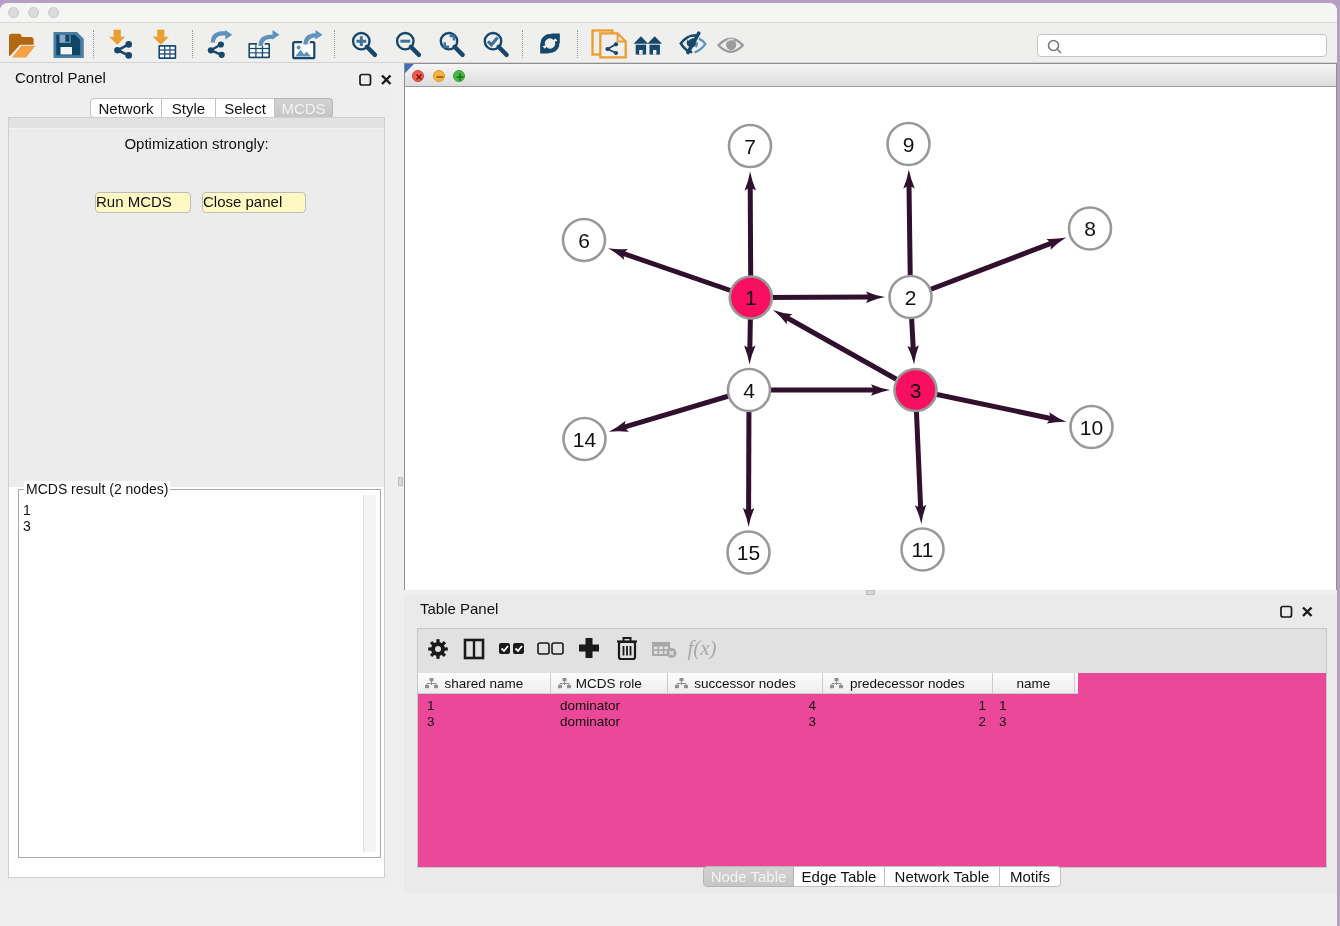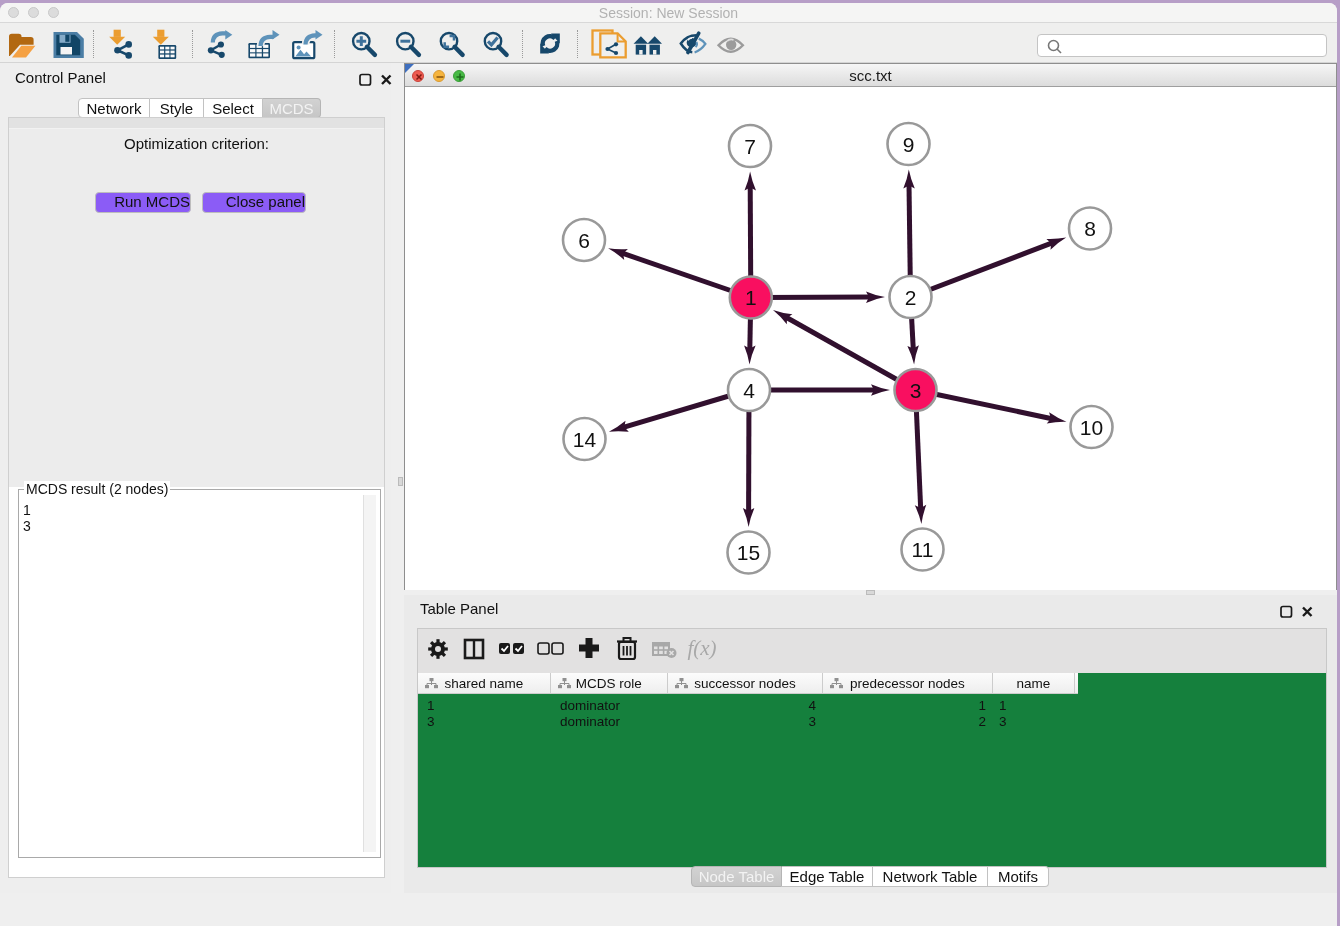--- a/index.html
+++ b/index.html
@@ -23,31 +23,31 @@
 .sep { position:absolute; top:7px; height:28px; width:0;
   border-left:1px dotted #9a9a9a; }
 #search { position:absolute; left:1037px; top:11px; width:290px; height:23px;
   background:#fff; border:1px solid #c4c4c4; border-radius:4px; }
 
 #cpanel { position:absolute; left:0; top:60px; width:391px; height:830px; background:#eeeeee; }
 #cpanel .hdr { position:absolute; left:15px; top:6px; font-size:15px; color:#111; }
 #ctabs { position:absolute; left:78px; top:35px; height:20px; display:flex; font-size:15px; }
 .tab { border:1px solid #c2c2c2; background:#fff; color:#111;
   display:flex; align-items:center; justify-content:center; border-left:none; }
-.tab.first { border-left:1px solid #c2c2c2; border-radius:4px 0 0 4px; }
+.tab.first { border-left:1px solid #c2c2c2; border-radius:4px 0 0 4px;margin-left:12px; }
 .tab.last { border-radius:0 4px 4px 0; }
 .tab.sel { background:linear-gradient(#d2d2d2,#c6c6c6); color:#f3f3f3; border-color:#b5b5b5; }
 #cbody { position:absolute; left:8px; top:54px; width:377px; height:761px;
   background:#ececec; border:1px solid #cfcfcf; }
 #optlabel { position:absolute; top:17px; width:100%; text-align:center; font-size:15px; color:#111; }
 #optsel { position:absolute; left:35px; top:40px; width:311px; height:21px; background:#fff;
   border:1px solid #bdbdbd; border-radius:4px; font-size:14.5px; color:#111; }
 #optsel .txt { position:absolute; left:13px; top:2px; }
-.btn { position:absolute; top:74px; height:21px; background:#8b5cf6; border:1px solid #bdbdbd;
-  border-radius:4px; font-size:15px; color:#111; text-align:right; line-height:18px; }
+.btn { position:absolute; top:74px; height:21px; background:#fef9c3; border:1px solid #bdbdbd;
+  border-radius:4px; font-size:15px; color:#111; text-align:left; line-height:18px; }
 #mcdsbox { position:absolute; left:0px; top:369px; width:375px; height:390px; background:#fff; }
 #fieldset { position:absolute; left:9px; top:2px; width:363px; height:369px;
   border:1px solid #a9a9a9; }
 #fieldset legend { position:absolute; left:5px; top:-9px; background:#fff;
   font-size:14px; color:#111; padding:0 2px; }
 #mcdstext { position:absolute; left:4px; top:12px; font-size:14px; color:#111; line-height:16px; }
 #mcdsscroll { position:absolute; right:4px; top:5px; width:13px; height:357px; background:#f4f4f4; border-left:1px solid #e0e0e0;}
 
 #netframe { position:absolute; left:404px; top:60px; width:933px; height:527px;
   background:#fff; border:1px solid #8e8e8e; border-bottom:none; }
@@ -56,21 +56,21 @@
 #nettitle .title { position:absolute; width:100%; text-align:center; top:3px;
   font-size:15px; color:#1a1a1a; }
 .mac { position:absolute; top:6px; width:12px; height:12px; border-radius:50%; }
 #netcanvas { position:absolute; left:0; top:23px; }
 
 #tpanel { position:absolute; left:404px; top:592px; width:933px; height:298px; background:#eaeaea; }
 #tpanel .hdr { position:absolute; left:16px; top:5px; font-size:15px; color:#111; }
 #tbox { position:absolute; left:13px; top:33px; width:910px; height:240px;
   background:#e2e1e1; border:1px solid #c8c8c8; }
 #ttoolbar { position:absolute; left:0; top:0; width:100%; height:44px; }
-#ttable { position:absolute; left:0; top:44px; width:908px; height:194px; background:#15803d; }
+#ttable { position:absolute; left:0; top:44px; width:908px; height:194px; background:#ec4899; }
 #thead { position:absolute; left:0; top:0; width:660px; height:21px;
   background:linear-gradient(#fcfcfc,#eee); border-bottom:1px solid #ccc; }
 .th { position:absolute; top:0; height:21px; border-right:1px solid #ccc;
   font-size:13.5px; color:#111; text-align:center; line-height:21px; }
 .th svg { position:absolute; left:7px; top:5px; }
 .td { position:absolute; font-size:13.5px; color:#111; }
 #btabs { position:absolute; left:287px; top:271px; height:21px; display:flex; font-size:15px; }
 
 #statusbar { position:absolute; left:0; top:890px; width:100%; height:33px;
   background:#efefef; border-top:1px solid #cdcdcd; }
@@ -79,21 +79,20 @@
 #membtn { position:absolute; right:10px; top:7px; width:73px; height:23px;
   background:#f6f6f6; border:1px solid #b0b0b0; font-size:13px; color:#111; }
 </style>
 </head>
 <body>
 <div id="win">
   <div id="titlebar">
     <div class="tl t1"></div>
       <div class="tl t2"></div>
       <div class="tl t3"></div>
-    <div class="title">Session: New Session</div>
   </div>
   <div id="toolbar">
     <div class="sep" style="left:93px"></div>
     <div class="sep" style="left:192px"></div>
     <div class="sep" style="left:334px"></div>
     <div class="sep" style="left:522px"></div>
     <div class="sep" style="left:577px"></div>
     <div id="tbicons">
         <svg style="position:absolute;left:0;top:0" width="780" height="43" viewBox="0 0 780 43">
           <g transform="translate(0,-23)">
@@ -206,21 +205,21 @@
         <path d="M23,2.5 L31.5,11 M31.5,2.5 L23,11" stroke="#1a1a1a" stroke-width="2.4"></path>
       </svg>
     <div id="ctabs">
       <div class="tab first" style="width:72px">Network</div>
       <div class="tab" style="width:54px">Style</div>
       <div class="tab" style="width:59px">Select</div>
       <div class="tab last sel" style="width:58px">MCDS</div>
     </div>
     <div id="cbody">
       <div style="position:absolute;left:0;top:0;width:100%;height:11px;background:#e2e2e2;border-bottom:1px solid #f2f2f2"></div>
-      <div id="optlabel">Optimization criterion:</div>
+      <div id="optlabel">Optimization strongly:</div>
       <div class="btn" style="left:86px;width:96px">Run MCDS</div>
       <div class="btn" style="left:193px;width:104px">Close panel</div>
       <div id="mcdsbox">
         <div id="fieldset">
           <legend>MCDS result (2 nodes)</legend>
           <div id="mcdstext">1<br>3</div>
           <div id="mcdsscroll"></div>
         </div>
       </div>
     </div>
@@ -238,21 +237,20 @@
       <div class="mac" style="left:27.5px;background:#f6b43d;border:1px solid #d99b33">
           <svg width="12" height="12" viewBox="0 0 12 12" style="position:absolute;left:0;top:0">
             <path d="M2.5,6 h7" stroke="#925d12" stroke-width="1.7"></path>
           </svg>
         </div>
       <div class="mac" style="left:48px;background:#47ba45;border:1px solid #3b9e3a">
           <svg width="12" height="12" viewBox="0 0 12 12" style="position:absolute;left:0;top:0">
             <path d="M2.5,6 h7 M6,2.5 v7" stroke="#1e6c1d" stroke-width="1.6"></path>
           </svg>
         </div>
-      <div class="title">scc.txt</div>
     </div>
     <svg id="netcanvas" width="931" height="501" viewBox="0 0 931 501">
 <line x1="345.8" y1="210.5" x2="345.2" y2="99.5" stroke="#31102e" stroke-width="5"></line>
 <path d="M345.1,84.5 Q346.9,94.0 351.0,103.5 L345.2,100.5 L339.5,103.5 Q343.5,94.0 345.1,84.5 z" fill="#31102e"></path>
 <line x1="345.8" y1="210.5" x2="217.3" y2="166.2" stroke="#31102e" stroke-width="5"></line>
 <path d="M203.1,161.3 Q212.6,162.8 222.9,162.1 L218.2,166.5 L219.2,172.9 Q211.5,166.0 203.1,161.3 z" fill="#31102e"></path>
 <line x1="345.8" y1="210.5" x2="465.0" y2="210.1" stroke="#31102e" stroke-width="5"></line>
 <path d="M480.0,210.1 Q470.5,211.8 461.0,215.9 L464.0,210.1 L461.0,204.4 Q470.5,208.4 480.0,210.1 z" fill="#31102e"></path>
 <line x1="345.8" y1="210.5" x2="344.8" y2="262.5" stroke="#31102e" stroke-width="5"></line>
 <path d="M344.5,277.5 Q343.0,268.0 339.1,258.4 L344.8,261.5 L350.6,258.6 Q346.4,268.0 344.5,277.5 z" fill="#31102e"></path>

